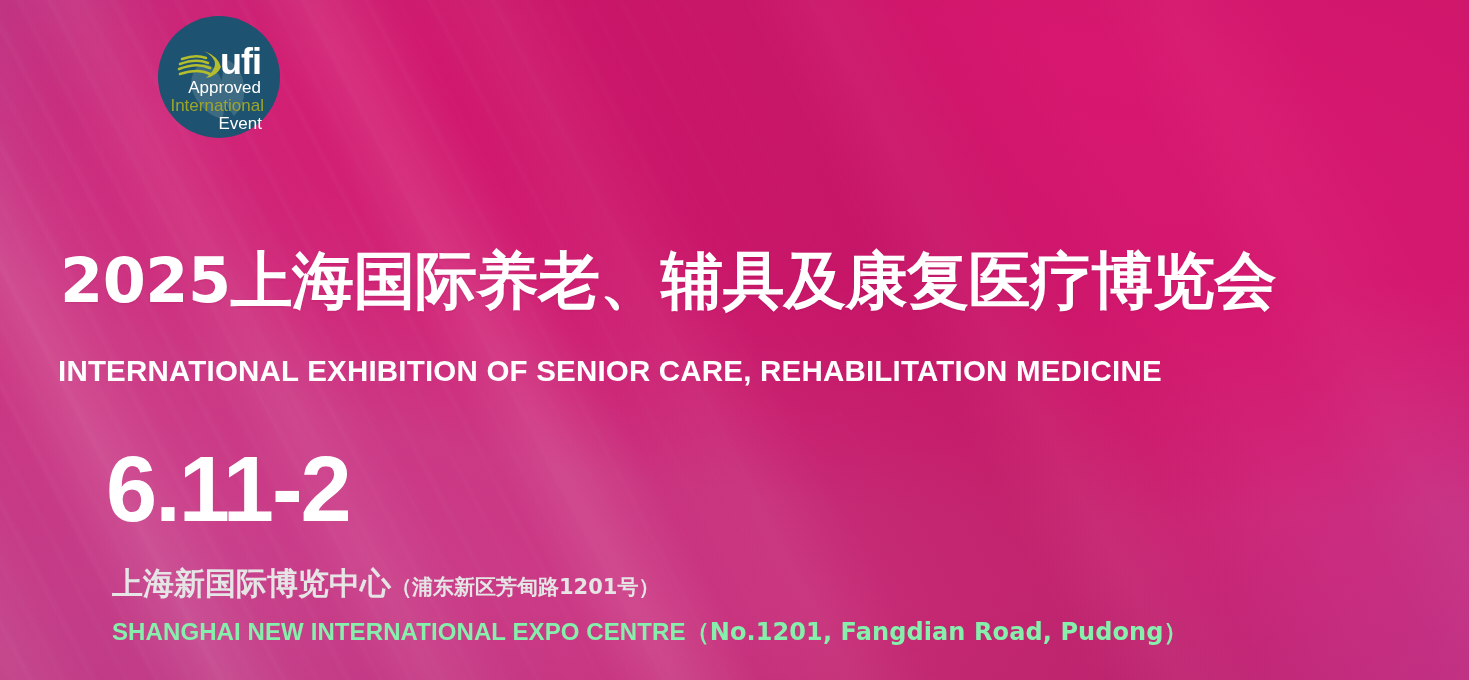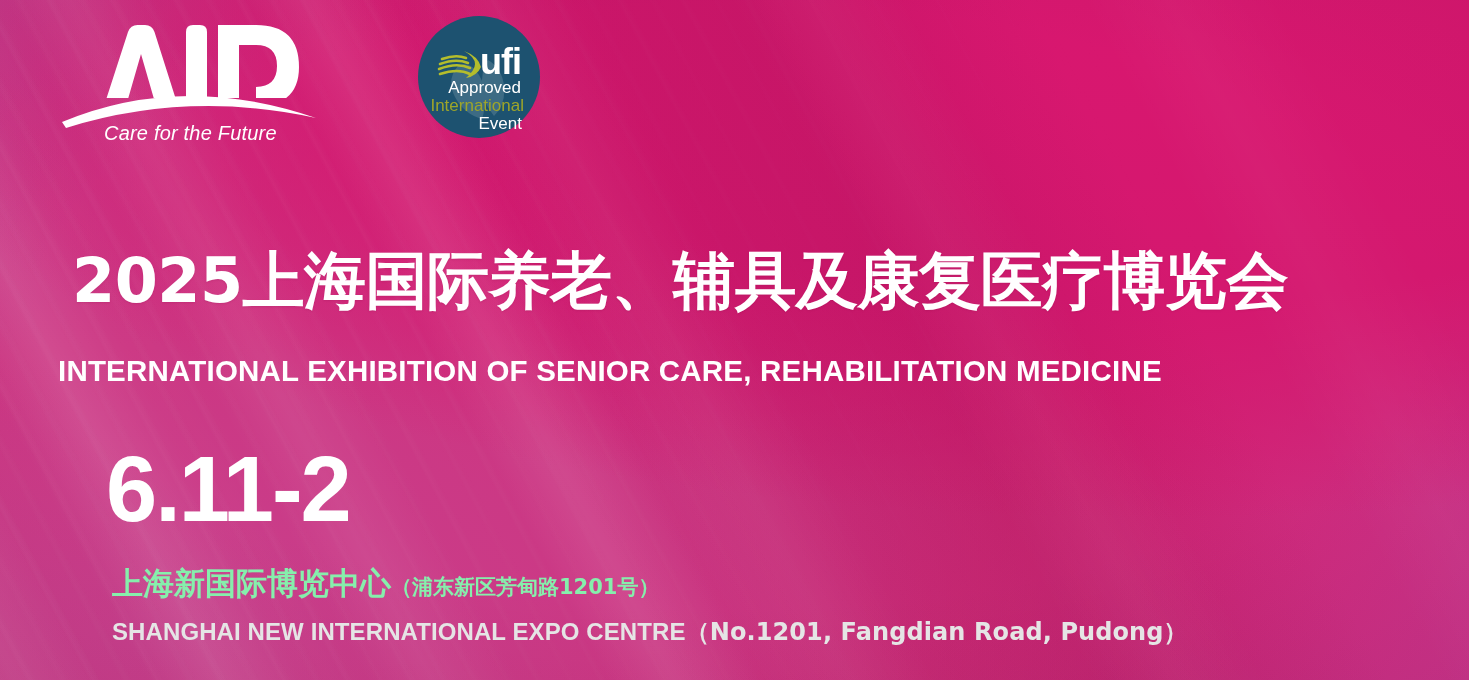--- a/index.html
+++ b/index.html
@@ -119,21 +119,21 @@
   .content {
     position: absolute;
     left: 56px;
     top: 0;
     right: 40px;
   }
 
   .title-cn {
     position: absolute;
     top: 208px;
-    left: 16px;
+    left: 4px;
     color: #ffffff;
     font-size: 62px;
     line-height: 1.0;
     font-weight: 700;
     letter-spacing: -0.5px;
     white-space: nowrap;
     font-family: "DejaVu Sans", "Liberation Sans", sans-serif;
     text-shadow: 0 1px 2px rgba(140,10,70,0.18);
   }
 
@@ -160,40 +160,40 @@
     font-weight: 700;
     line-height: 1;
     letter-spacing: -2px;
     font-family: "Liberation Sans", sans-serif;
   }
 
   .venue-cn {
     position: absolute;
     top: 563px;
     left: 56px;
-    color: #86efac;
+    color: #e5e5e5;
     white-space: nowrap;
     font-family: "DejaVu Sans", "Liberation Sans", sans-serif;
   }
   .venue-cn .main {
     font-size: 31px;
     font-weight: 700;
     letter-spacing: 0px;
   }
   .venue-cn .sub {
     font-size: 21px;
     font-weight: 700;
     letter-spacing: 0px;
   }
 
   .venue-en {
     position: absolute;
     top: 616px;
     left: 56px;
-    color: #e5e5e5;
+    color: #86efac;
     font-size: 24px;
     font-weight: 700;
     white-space: nowrap;
     letter-spacing: 0.1px;
     font-family: "Liberation Sans", sans-serif;
   }
   .venue-en .paren {
     font-family: "DejaVu Sans", "Liberation Sans", sans-serif;
     font-weight: 700;
   }
@@ -204,41 +204,20 @@
 <div class="banner">
 
   <div class="bg-base"></div>
   <div class="bg-sheen"></div>
   <div class="bg-sheen-fine"></div>
   <div class="bg-dark-sweep"></div>
   <div class="bg-vignette"></div>
 
   <div class="header">
 
-    <div class="aid-logo">
-      <svg width="260" height="130" viewBox="0 0 260 130" aria-hidden="true">
-        <defs>
-          <clipPath id="aidClip">
-
-            <rect x="0" y="0" width="260" height="84"></rect>
-          </clipPath>
-        </defs>
-        <g clip-path="url(#aidClip)" fill="#ffffff">
-
-          <path d="M44 92 L68 18 Q70.5 11 77.5 11 L85 11 Q92 11 94.5 18 L118 92 L96 92 L81 40 L66 92 Z"></path>
-
-          <path d="M126 18 Q126 11 133 11 L140 11 Q147 11 147 18 L147 92 L126 92 Z"></path>
-
-          <path d="M158 11 L196 11 Q239 11 239 53 Q239 92 196 92 L196 73 Q217 72.5 217 52 Q217 31 196 31 L179 31 L179 92 L158 92 Z"></path>
-        </g>
-
-        <path fill="#ffffff" d="M2 108 Q122 58 256 104 Q128 76 6 114 Z"></path>
-        <text x="44" y="126" fill="#ffffff" font-family="Liberation Sans, sans-serif" font-size="20" font-style="italic" font-weight="400" letter-spacing="0.2">Care for the Future</text>
-      </svg>
-    </div>
 
     <div class="ufi-badge">
       <svg width="122" height="130" viewBox="0 0 122 130" aria-hidden="true">
         <circle cx="61" cy="63" r="61" fill="#1d5270"></circle>
 
         <g opacity="0.14" fill="#ffffff">
           <path d="M40 52 q-12 14 -3 31 q9 17 27 22 q8 -26 -3 -44 q-9 -15 -21 -9 Z"></path>
           <path d="M70 46 q14 8 16 26 q2 18 -10 30 q-14 -17 -12 -36 q1 -15 6 -20 Z"></path>
         </g>
 

